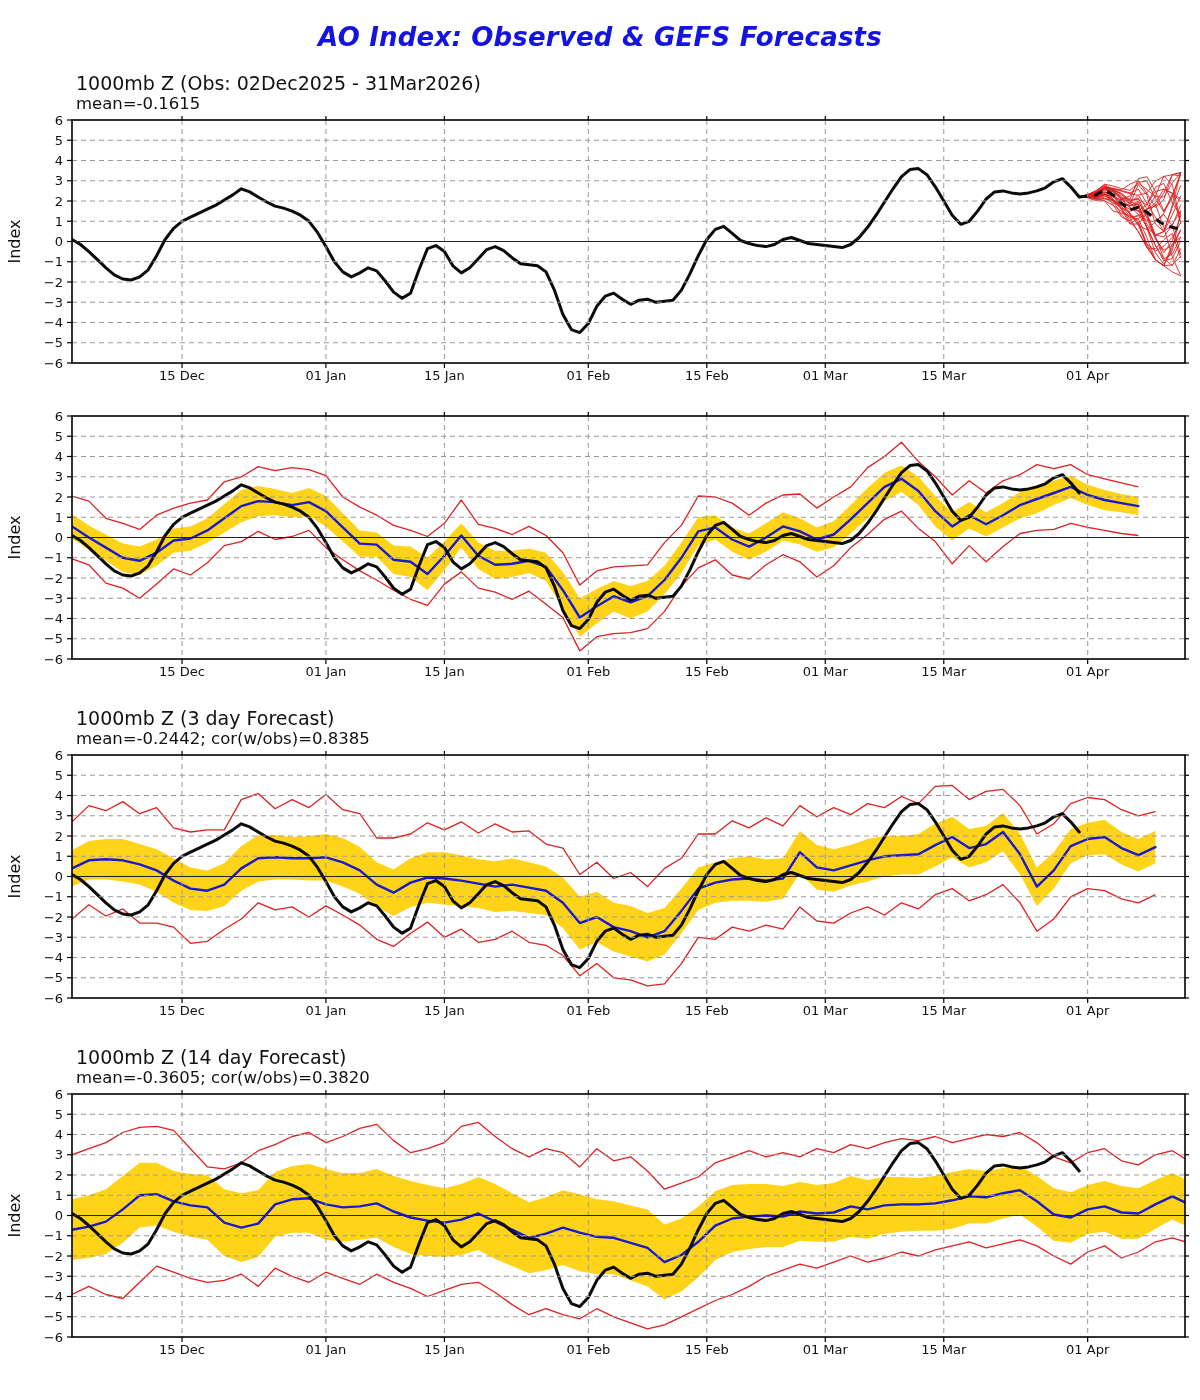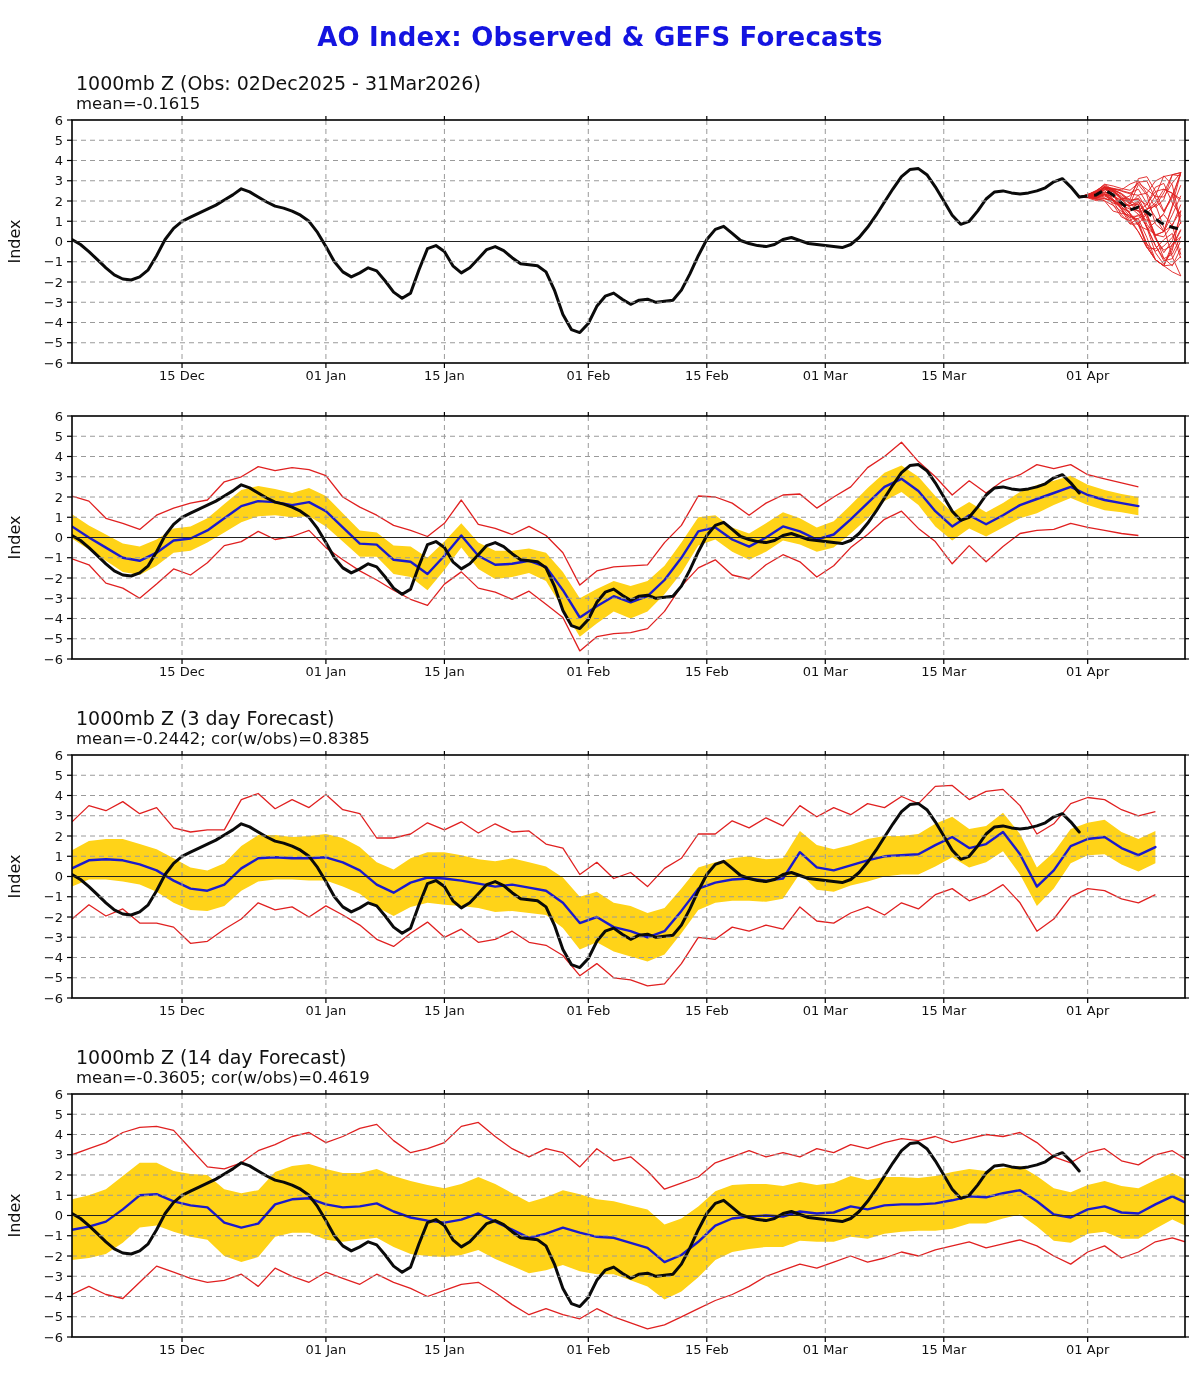--- a/index.html
+++ b/index.html
@@ -9,21 +9,21 @@
   .panel:first-of-type{margin-top:6px;}
   .phead{display:flex;justify-content:space-between;align-items:baseline;margin:0 14px 2px 76px;flex-direction:column;}
   .ptitle{font-size:19px;}
   .pstats{font-size:16.5px;}
   svg{display:block;}
   text{font-family:"DejaVu Sans","Liberation Sans",sans-serif;fill:#111;}
 </style>
 </head>
 <body>
 
-<div class="main-title" style="color: rgb(20, 20, 224);">AO Index: Observed &amp; GEFS Forecasts</div>
+<div class="main-title" style="color: rgb(20, 20, 224); font-style: italic;">AO Index: Observed &amp; GEFS Forecasts</div>
 
 <section class="panel">
   <div class="phead">
     <span class="ptitle">1000mb Z (Obs: 02Dec2025 - 31Mar2026)</span>
     <span class="pstats">mean=-0.1615</span>
   </div>
   <svg width="1200" height="272" viewBox="0 0 1200 272">
       <defs>
         <clipPath id="clip0">
           <rect x="72" y="5" width="1113" height="243"></rect>
@@ -352,21 +352,21 @@
       <line x1="72" y1="5" x2="67" y2="5" stroke="#000" stroke-width="1.2"></line>
       <line x1="1185" y1="5" x2="1189" y2="5" stroke="#000" stroke-width="1.2"></line>
       <text x="63" y="9.5" text-anchor="end" font-size="13">6</text>
       <text x="20" y="126.5" text-anchor="middle" font-size="16" transform="rotate(-90 20 126.5)">Index</text>
     </svg>
 </section>
 
 <section class="panel">
   <div class="phead">
     <span class="ptitle">1000mb Z (14 day Forecast)</span>
-    <span class="pstats">mean=-0.3605; cor(w/obs)=0.4619</span>
+    <span class="pstats">mean=-0.3605; cor(w/obs)=0.3820</span>
   </div>
   <svg width="1200" height="272" viewBox="0 0 1200 272">
       <defs>
         <clipPath id="clip3">
           <rect x="72" y="5" width="1113" height="243"></rect>
         </clipPath>
       </defs>
       <g clip-path="url(#clip3)">
         <path d="M72.0,110.3L88.9,106.3L105.9,100.2L122.8,87.0L139.7,73.8L156.6,73.8L173.6,82.0L190.5,85.0L207.4,86.0L224.3,100.2L241.3,104.2L258.2,101.2L275.1,83.0L292.1,76.9L309.0,74.9L325.9,79.9L342.8,84.0L359.8,84.0L376.7,79.9L393.6,87.0L410.6,92.1L427.5,96.1L444.4,99.2L461.3,95.1L478.3,88.0L495.2,95.1L512.1,104.2L529.0,113.3L546.0,108.3L562.9,101.2L579.8,105.2L596.8,110.3L613.7,112.3L630.6,116.4L647.5,120.4L664.5,135.6L681.4,129.5L698.3,117.4L715.3,102.2L732.2,96.1L749.1,95.1L766.0,95.1L783.0,97.1L799.9,93.1L816.8,96.1L833.7,94.1L850.7,87.0L867.6,91.1L884.5,88.0L901.5,88.0L918.4,89.0L935.3,87.0L952.2,83.0L969.2,79.9L986.1,82.0L1003.0,78.9L1020.0,76.9L1036.9,87.0L1053.8,99.2L1070.7,103.2L1087.7,96.1L1104.6,92.1L1121.5,97.1L1138.4,99.2L1155.4,91.1L1172.3,84.0L1185.0,90.1L1185.0,136.6L1172.3,130.6L1155.4,139.7L1138.4,149.8L1121.5,149.8L1104.6,142.7L1087.7,144.7L1070.7,153.8L1053.8,151.8L1036.9,137.6L1020.0,125.5L1003.0,129.5L986.1,134.6L969.2,134.6L952.2,139.7L935.3,141.7L918.4,141.7L901.5,142.7L884.5,144.7L867.6,149.8L850.7,147.8L833.7,152.8L816.8,152.8L799.9,151.8L783.0,157.9L766.0,157.9L749.1,159.9L732.2,163.0L715.3,171.0L698.3,188.3L681.4,202.4L664.5,210.5L647.5,197.4L630.6,191.3L613.7,185.2L596.8,185.2L579.8,182.2L562.9,176.1L546.0,181.2L529.0,184.2L512.1,177.1L495.2,170.0L478.3,160.9L461.3,166.0L444.4,168.0L427.5,167.0L410.6,165.0L393.6,157.9L376.7,148.8L359.8,150.8L342.8,152.8L325.9,150.8L309.0,143.7L292.1,143.7L275.1,147.8L258.2,168.0L241.3,173.1L224.3,167.0L207.4,150.8L190.5,147.8L173.6,142.7L156.6,136.6L139.7,138.6L122.8,153.8L105.9,165.0L88.9,169.0L72.0,171.0Z" fill="#ffd318" stroke="none"></path>
         <path d="M72.0,65.8L88.9,59.7L105.9,53.6L122.8,43.5L139.7,38.4L156.6,37.4L173.6,41.4L190.5,59.7L207.4,77.9L224.3,79.9L241.3,73.8L258.2,61.7L275.1,55.6L292.1,47.5L309.0,43.5L325.9,53.6L342.8,47.5L359.8,39.4L376.7,35.4L393.6,51.6L410.6,63.7L427.5,59.7L444.4,53.6L461.3,37.4L478.3,33.4L495.2,47.5L512.1,59.7L529.0,67.8L546.0,59.7L562.9,63.7L579.8,77.9L596.8,59.7L613.7,71.8L630.6,67.8L647.5,82.0L664.5,100.2L681.4,94.1L698.3,88.0L715.3,73.8L732.2,67.8L749.1,61.7L766.0,67.8L783.0,63.7L799.9,67.8L816.8,59.7L833.7,63.7L850.7,55.6L867.6,59.7L884.5,53.6L901.5,49.6L918.4,51.6L935.3,47.5L952.2,53.6L969.2,49.6L986.1,45.5L1003.0,47.5L1020.0,43.5L1036.9,53.6L1053.8,67.8L1070.7,73.8L1087.7,63.7L1104.6,59.7L1121.5,71.8L1138.4,75.9L1155.4,65.8L1172.3,61.7L1185.0,69.8" fill="none" stroke="#e02020" stroke-width="1.3" stroke-linejoin="round"></path>

